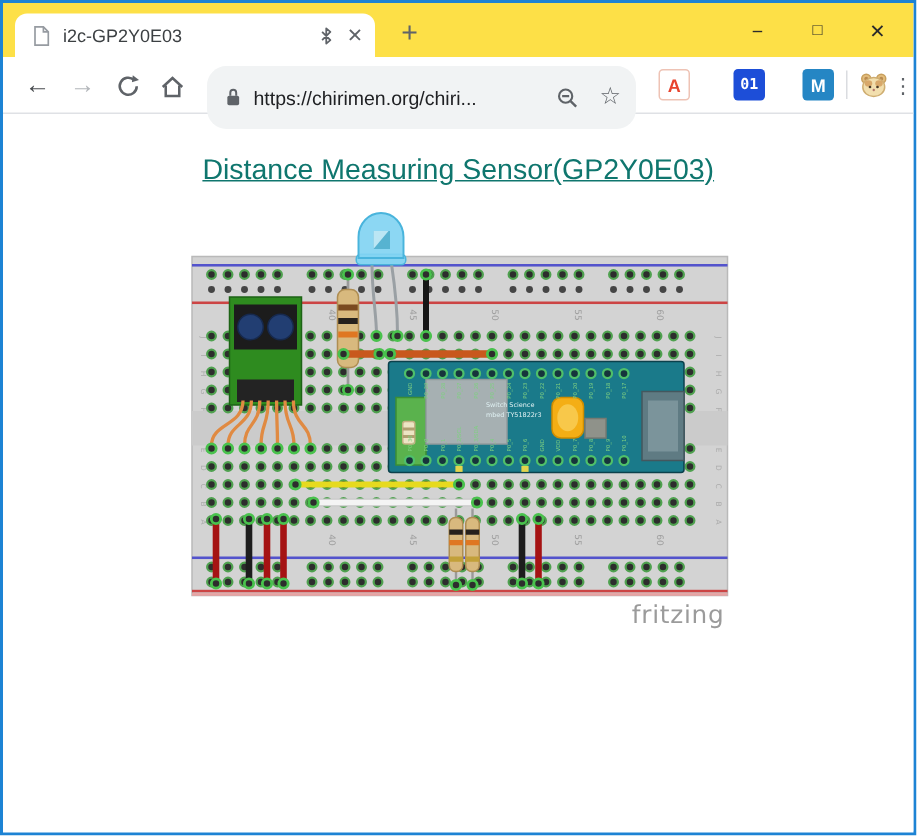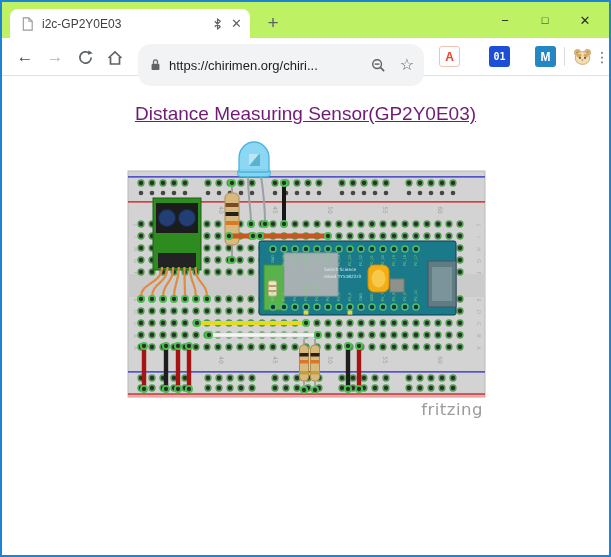--- a/index.html
+++ b/index.html
@@ -1,21 +1,21 @@
 <!DOCTYPE html>
 <html><head>
 <meta charset="utf-8">
 <style>
   * { margin:0; padding:0; box-sizing:border-box; }
   html,body { background:#fff; }
   body { font-family:"Liberation Sans", sans-serif; }
   .window{ position:relative; width:611px; height:557px; border:2px solid #1d83d4; background:#fff; overflow:hidden; }
 
   
-  .titlebar{ position:relative; height:36px; background:#bef264; }
+  .titlebar{ position:relative; height:36px; background:#fde047; }
   .tab{ position:absolute; left:8px; top:7px; width:240px; height:29px; background:#fff; border-radius:8px 8px 0 0; display:flex; align-items:center; padding:0 8px 0 12px; }
   .tab-title{ flex:1; font-size:12px; color:#3c4043; margin-left:8px; white-space:nowrap; overflow:hidden; }
   .tab-icon{ display:flex; align-items:center; justify-content:center; }
   .tab-close{ font-size:13px; color:#5f6368; margin-left:8px; cursor:default; }
   .bt{ margin-left:4px; }
   .newtab{ position:absolute; left:258px; top:8px; width:26px; height:26px; font-size:19px; color:#5f6368; text-align:center; line-height:26px; }
   .wctrls{ position:absolute; right:4px; top:0; height:36px; display:flex; }
   .wctrl{ width:40px; height:36px; display:flex; align-items:center; justify-content:center; font-size:13px; color:#2b2b2b; }
   .wctrl.max{ font-size:11px; }
 
@@ -29,21 +29,21 @@
   .ext-pdf{ left:437px; background:#fff; border:1px solid #eec3b5; color:#e8442e; font-size:12px; }
   .ext-01{ left:487px; background:#1d4ed8; color:#fff; font-size:10px; font-family:"DejaVu Sans Mono", monospace; }
   .ext-m{ left:533px; background:#2586c4; color:#fff; font-size:12px; }
   .ext-sep{ position:absolute; left:562px; top:9px; width:1px; height:19px; background:#dadce0; }
   .ext-ham{ left:570px; background:transparent; }
   .menu3{ position:absolute; left:592px; top:7px; width:16px; height:24px; color:#5f6368; font-size:14px; display:flex; align-items:center; justify-content:center; }
 
   
   .content{ background:#fff; height:478px; overflow:hidden; }
   .heading-wrap{ text-align:center; margin-top:27px; }
-  .heading-link{ font-size:19px; color:#701a75; text-decoration:underline; }
+  .heading-link{ font-size:19px; color:#0f766e; text-decoration:underline; }
   .figure{ width:370px; height:290px; margin:9px auto 0; display:block; }
   .distance{ text-align:center; font-size:19px; color:#2222dd; margin-top:20px; }
   svg text{ font-family:"DejaVu Sans", sans-serif; }
 </style>
 </head>
 <body>
 
 <div class="window">
 
   <div class="titlebar">

